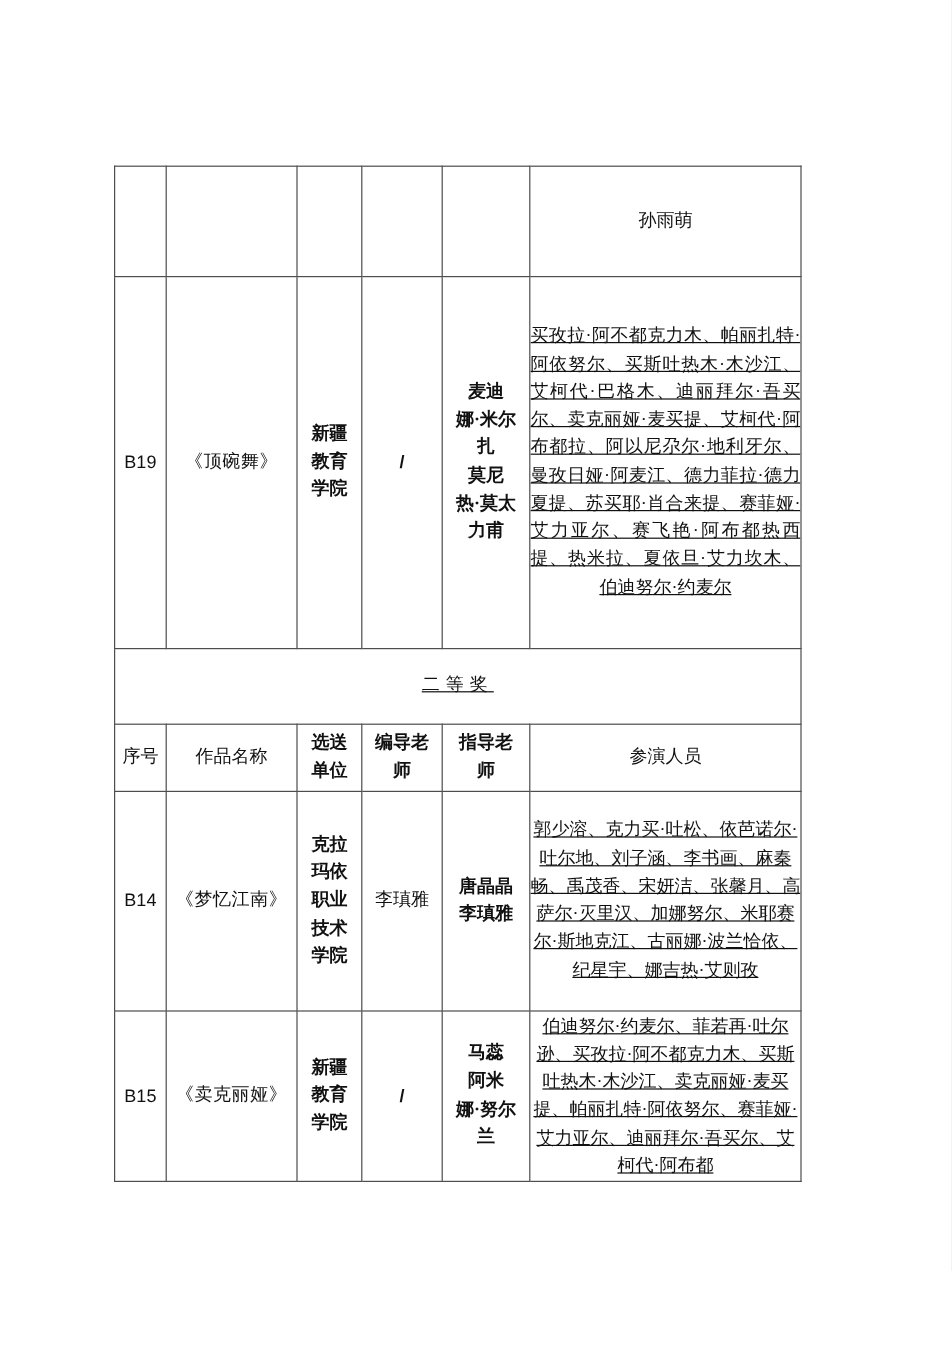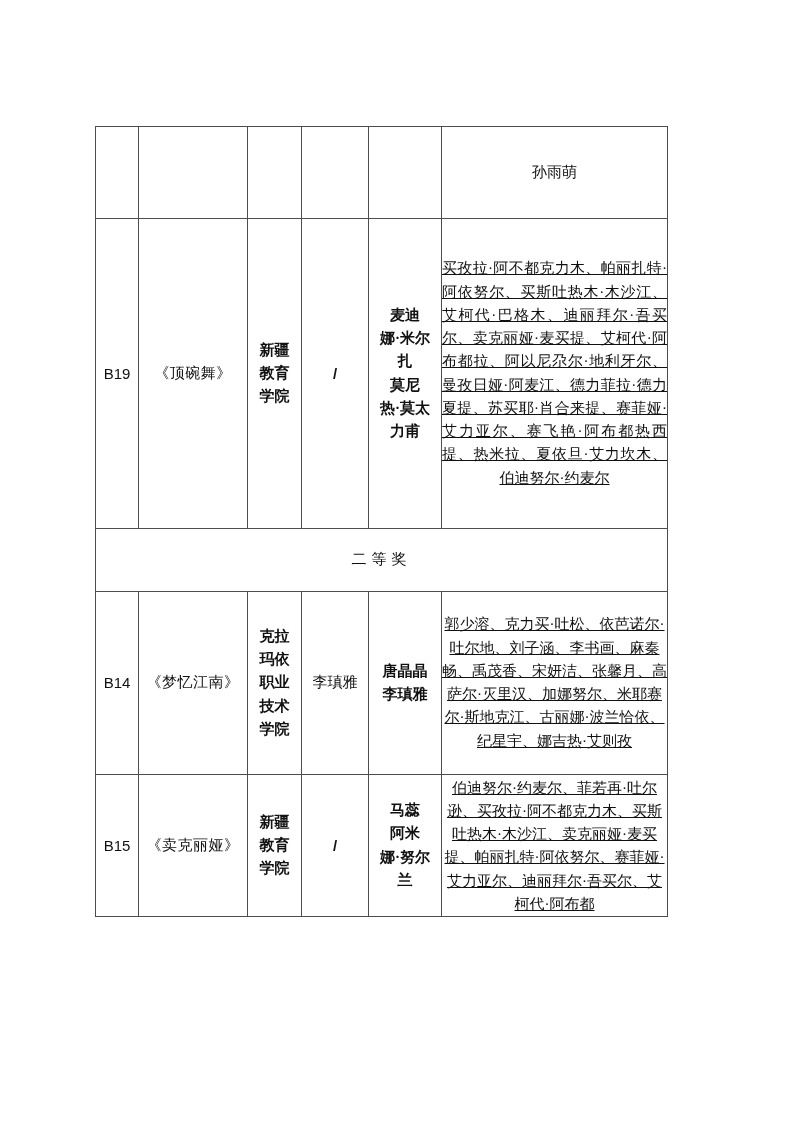--- a/index.html
+++ b/index.html
@@ -9,21 +9,21 @@
     height: 1122px;
     background: #ffffff;
     margin: 0 auto;
     overflow: hidden;
     font-family: "Liberation Serif", "DejaVu Serif", serif;
     color: #111111;
   }
   table.awards {
     position: absolute;
     left: 95px;
-    top: 126px;
+    top: 138px;
     width: 572px;
     border-collapse: collapse;
     table-layout: fixed;
     padding-left: 46px;
   }
   table.awards td {
     border: 1px solid #4d4d4d;
     padding: 0;
     text-align: center;
     vertical-align: middle;
@@ -34,21 +34,21 @@
   
   col.c-seq   { width: 43px; }
   col.c-work  { width: 109px; }
   col.c-unit  { width: 54px; }
   col.c-chor  { width: 67px; }
   col.c-adv   { width: 73px; }
   col.c-perf  { width: 226px; }
   
   tr.r-carry   { height: 92px; }
   tr.r-b19     { height: 310px; }
-  tr.r-section { height: 63px; }
+  tr.r-section { height: 63px; text-decoration: underline; }
   tr.r-header  { height: 56px; }
   tr.r-b14     { height: 183px; }
   tr.r-b15     { height: 142px; }
 
   td.id-cell {
     font-family: "Liberation Sans", "DejaVu Sans", sans-serif;
     font-weight: normal;
     font-size: 13px;
   }
   td.slash-cell {
@@ -124,20 +124,31 @@
 力甫</td>
       <td class="performers-cell center-last">
         <span class="ptext">买孜拉·阿不都克力木、帕丽扎特·阿依努尔、买斯吐热木·木沙江、艾柯代·巴格木、迪丽拜尔·吾买尔、卖克丽娅·麦买提、艾柯代·阿布都拉、阿以尼尕尔·地利牙尔、曼孜日娅·阿麦江、德力菲拉·德力夏提、苏买耶·肖合来提、赛菲娅·艾力亚尔、赛飞艳·阿布都热西提、热米拉、夏依旦·艾力坎木、伯迪努尔·约麦尔</span>
       </td>
     </tr>
 
     <tr class="r-section">
       <td colspan="6" class="section-cell">二等奖</td>
     </tr>
 
+    <tr class="r-header">
+      <td class="hdr">序号</td>
+      <td class="hdr">作品名称</td>
+      <td class="hdr pre">选送
+单位</td>
+      <td class="hdr pre">编导老
+师</td>
+      <td class="hdr pre">指导老
+师</td>
+      <td class="hdr">参演人员</td>
+    </tr>
 
     <tr class="r-b14">
       <td class="id-cell">B14</td>
       <td class="work-cell">《梦忆江南》</td>
       <td class="pre">克拉
 玛依
 职业
 技术
 学院</td>
       <td>李瑱雅</td>

